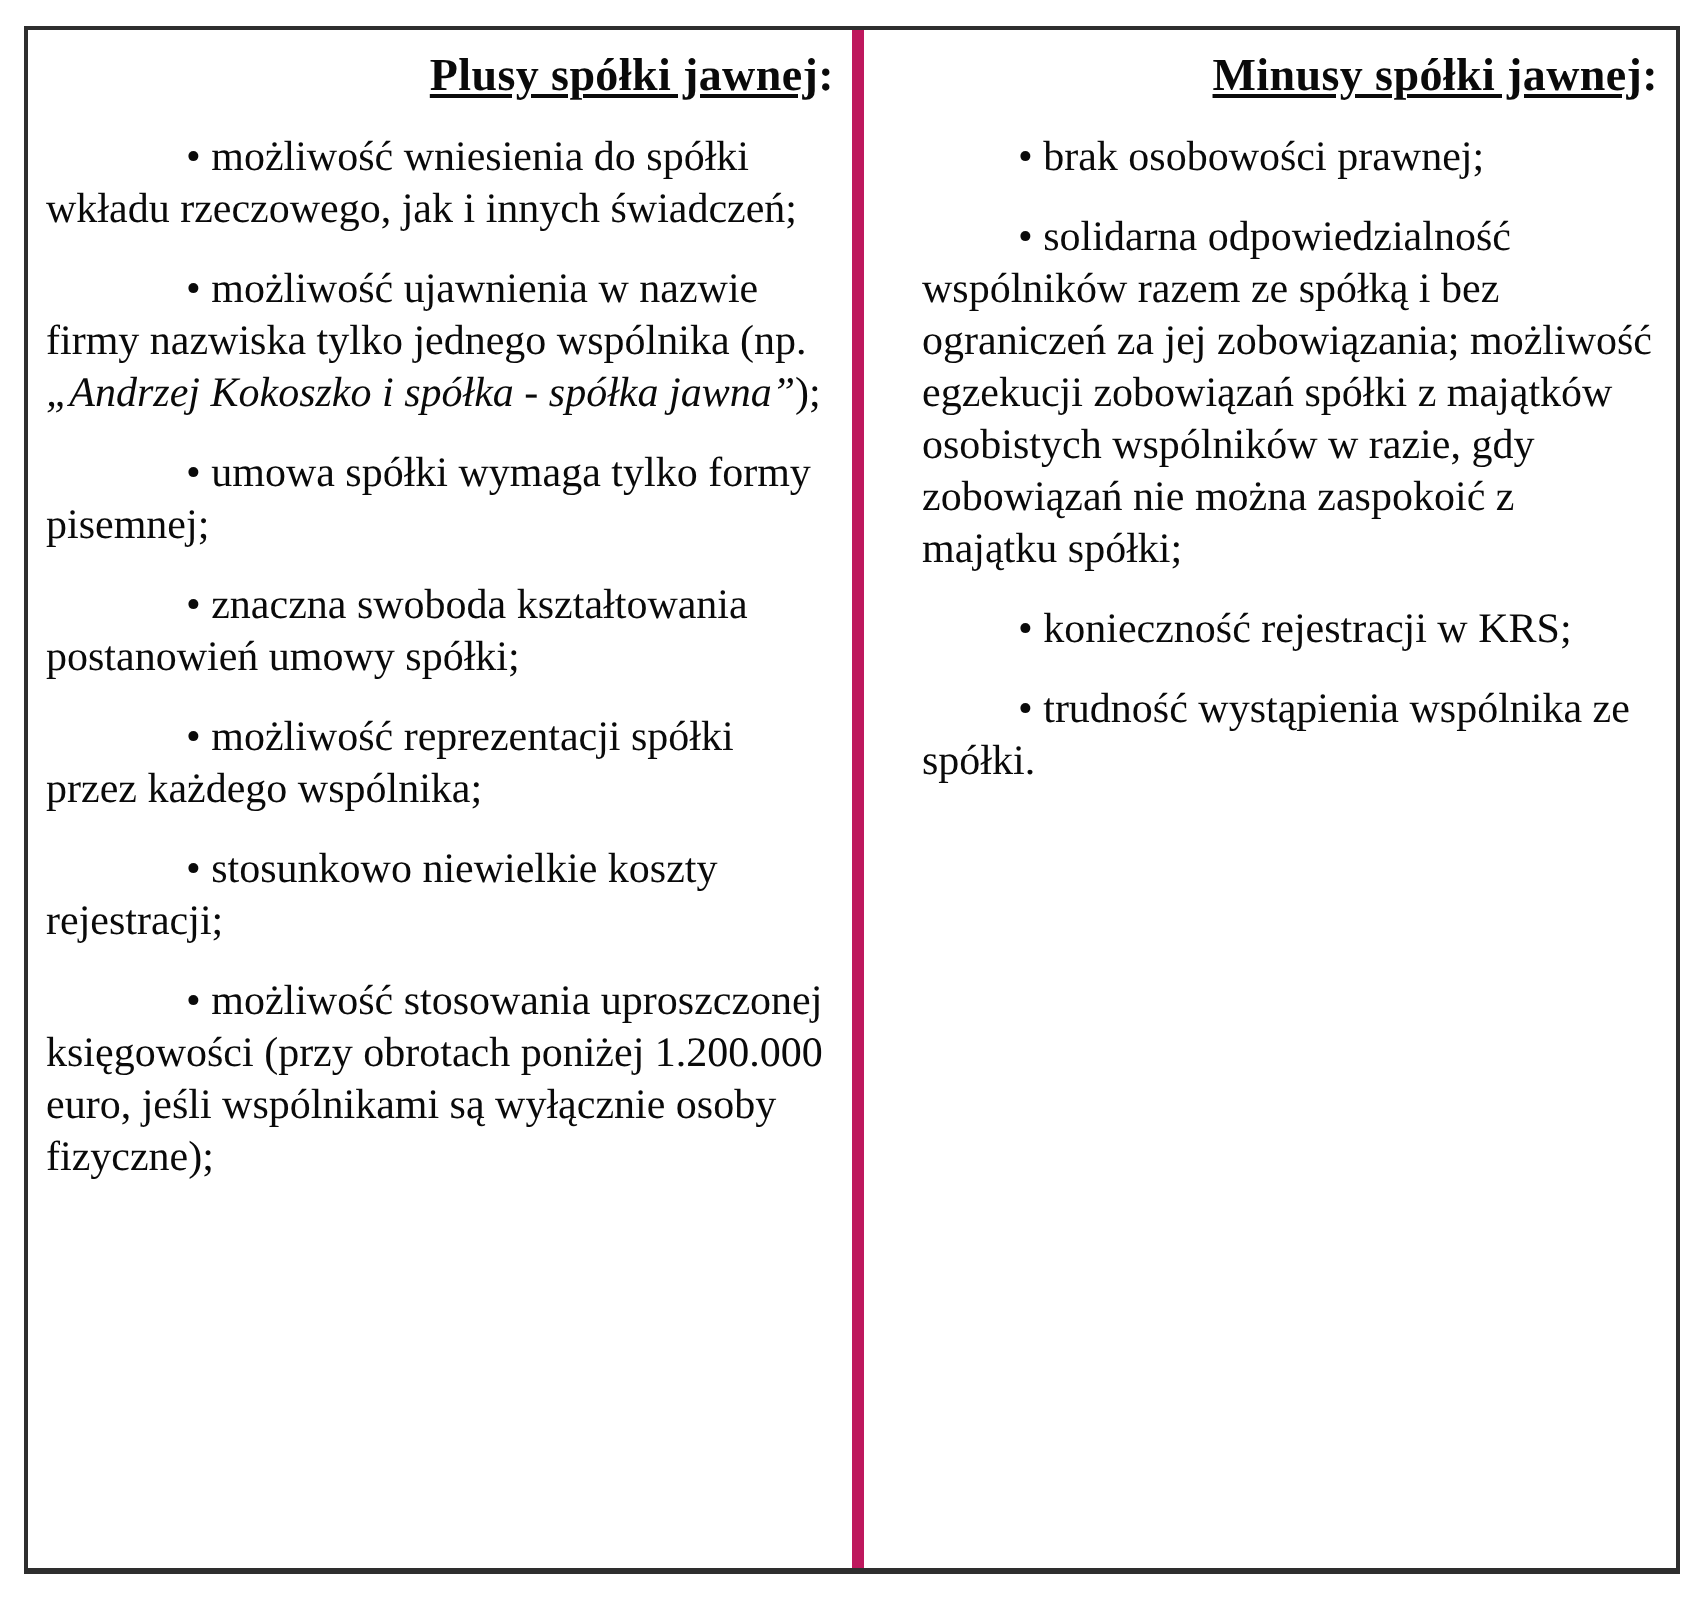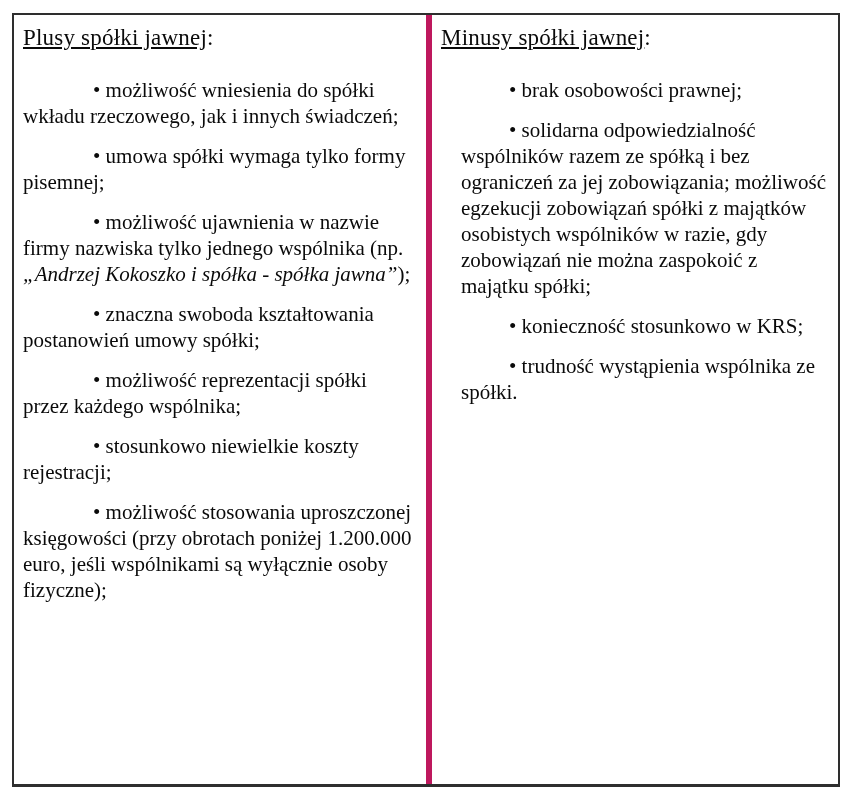--- a/index.html
+++ b/index.html
@@ -10,54 +10,54 @@
   }
   .doc-table{
     position:absolute;left:12px;top:13px;width:828px;height:774px;
     box-sizing:border-box;display:flex;background:#ffffff;
     border:2px solid #2e2e2e;border-bottom-width:3px;
   }
   .col{box-sizing:border-box;padding:6px 9px 0 9px;overflow:hidden;}
   .col-pros{width:412px;}
   .col-cons{flex:1;border-left:6px solid #be185d;}
   .col-header{
-    text-align:left;font-weight:normal;font-size:23px;line-height:30px;
-    margin:2px 0 24px 0;letter-spacing:0.2px;
+    text-align:right;font-weight:bold;font-size:23px;line-height:30px;
+    margin:2px 0 12px 0;letter-spacing:0.2px;
   }
   .col-header .u{text-decoration:underline;}
   .item{
     font-size:21px;line-height:26px;margin:0 0 14px 0;text-align:left;
   }
   .col-pros .item{text-indent:70px;}
   .col-cons .item{text-indent:48px;margin-left:20px;}
   .italic{font-style:italic;}
   .bullet{font-size:21px;}
 </style>
 </head>
 <body>
 
 <div class="doc-table">
   <div class="col col-pros">
     <div class="col-header">
       <span class="u">Plusy spółki jawnej</span><span>:</span>
     </div>
     <div class="items">
         <p class="item"><span class="bullet">• </span><span>możliwość wniesienia do spółki wkładu rzeczowego, jak i innych świadczeń;</span></p>
+        <p class="item"><span class="bullet">• </span><span>możliwość ujawnienia w nazwie firmy nazwiska tylko jednego wspólnika (np. </span><span class="italic">„Andrzej Kokoszko i spółka - spółka jawna”</span><span>);</span></p>
         <p class="item"><span class="bullet">• </span><span>umowa spółki wymaga tylko formy pisemnej;</span></p>
-        <p class="item"><span class="bullet">• </span><span>możliwość ujawnienia w nazwie firmy nazwiska tylko jednego wspólnika (np. </span><span class="italic">„Andrzej Kokoszko i spółka - spółka jawna”</span><span>);</span></p>
         <p class="item"><span class="bullet">• </span><span>znaczna swoboda kształtowania postanowień umowy spółki;</span></p>
         <p class="item"><span class="bullet">• </span><span>możliwość reprezentacji spółki przez każdego wspólnika;</span></p>
         <p class="item"><span class="bullet">• </span><span>stosunkowo niewielkie koszty rejestracji;</span></p>
         <p class="item"><span class="bullet">• </span><span>możliwość stosowania uproszczonej księgowości (przy obrotach poniżej 1.200.000 euro, jeśli wspólnikami są wyłącznie osoby fizyczne);</span></p>
       </div>
   </div>
   <div class="col col-cons">
     <div class="col-header">
       <span class="u">Minusy spółki jawnej</span><span>:</span>
     </div>
     <div class="items">
         <p class="item"><span class="bullet">• </span><span>brak osobowości prawnej;</span></p>
         <p class="item"><span class="bullet">• </span><span>solidarna odpowiedzialność wspólników razem ze spółką i bez ograniczeń za jej zobowiązania; możliwość egzekucji zobowiązań spółki z majątków osobistych wspólników w razie, gdy zobowiązań nie można zaspokoić z majątku spółki;</span></p>
-        <p class="item"><span class="bullet">• </span><span>konieczność stosunkowo w KRS;</span></p>
+        <p class="item"><span class="bullet">• </span><span>konieczność rejestracji w KRS;</span></p>
         <p class="item"><span class="bullet">• </span><span>trudność wystąpienia wspólnika ze spółki.</span></p>
       </div>
   </div>
 </div>
 
 </body></html>

